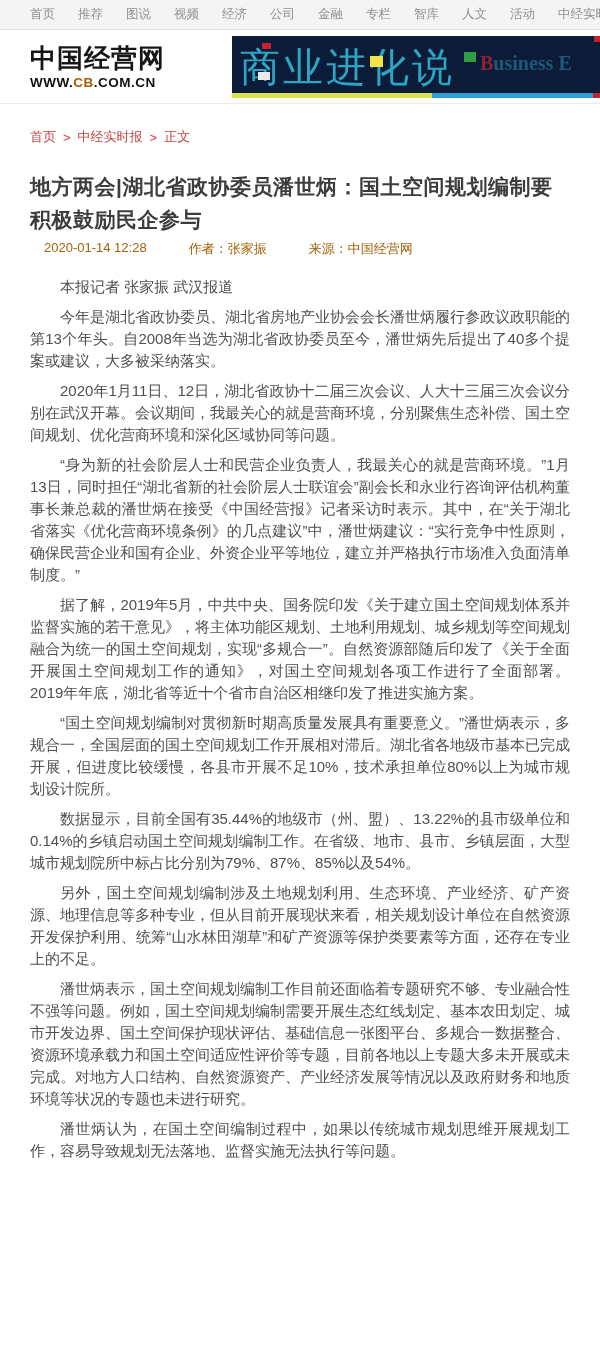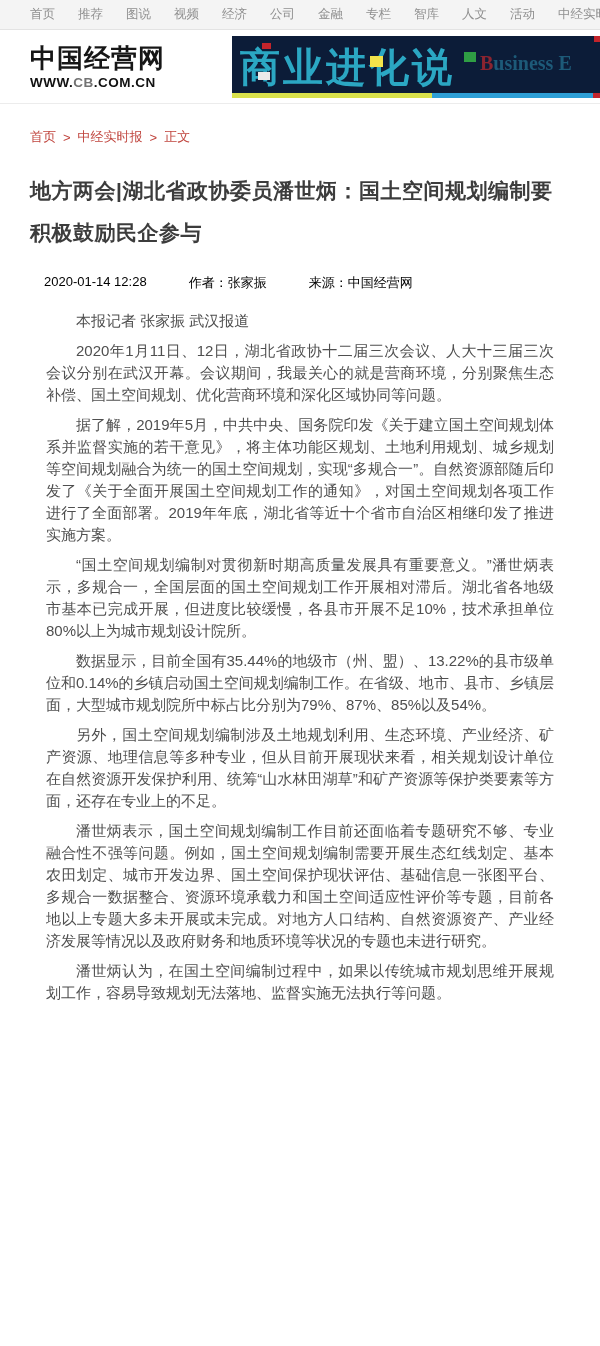--- a/index.html
+++ b/index.html
@@ -15,27 +15,27 @@
   }
   .topnav .nav-item { font-size:12.5px; color:#8f8f8f; cursor:pointer; white-space:nowrap; }
   
   .header {
     height:74px; background:#fff; border-bottom:1px solid #ececec;
     display:flex; align-items:center; padding-left:30px; position:relative;
   }
   .logo { width:180px; }
   .logo-cn { font-size:26px; font-weight:900; color:#161616; letter-spacing:1px; line-height:30px; }
   .logo-url { font-size:13.5px; font-weight:bold; color:#111; letter-spacing:.5px; margin-top:2px; }
-  .logo-url .red { color:#737373;margin-top:17px; }
+  .logo-url .red { color:#a16207;margin-top:17px; }
   .banner {
     position:absolute; right:0; top:6px; width:368px; height:62px;
     background:#0c1c38; overflow:hidden; display:block; cursor:pointer;
   }
   .banner-cn {
-    position:absolute; left:8px; top:4px; font-size:40px; font-weight:bold;
+    position:absolute; left:8px; top:4px; font-size:40px; font-weight:normal;
     color:#2ba7c3; letter-spacing:3px; white-space:nowrap;
     font-family:"Liberation Sans",sans-serif;
   }
   .banner-en {
     position:absolute; left:248px; top:16px; font-size:20px; font-weight:bold;
     font-family:"Liberation Serif","DejaVu Serif",serif; white-space:nowrap;text-align:right;
   }
   .banner-en .maroon { color:#8b2430; }
   .banner-en .teal { color:#1d5a78; }
   .sq { position:absolute; }
@@ -47,29 +47,29 @@
   .bar-right { position:absolute; bottom:0; left:200px; right:0; height:5px; background:#2e9fd6; }
   .tick-tr { position:absolute; top:0; right:0; width:6px; height:6px; background:#c3242b; }
   .tick-br { position:absolute; bottom:0; right:0; width:7px; height:5px; background:#c3242b; }
   
   .main { padding:24px 30px 0 30px; }
   .breadcrumb { font-size:13px; color:#c0453e; display:flex; gap:7px; align-items:center; }
   .breadcrumb a { color:#c0453e; text-decoration:none; cursor:pointer; }
   .breadcrumb .sep { color:#c0453e; }
   .article-title {
     margin-top:24px; font-size:21px; font-weight:bold; color:#3c3c3c;
-    line-height:42px; letter-spacing:.5px;
+    line-height:33px; letter-spacing:.5px;
   }
-  .meta { margin-top:20px; padding-left:14px; font-size:13px; color:#000000; display:flex; }
+  .meta { margin-top:4px; padding-left:14px; font-size:13px; color:#a16207; display:flex; }
   .meta .m-date { margin-right:42px; }
   .meta .m-author { margin-right:42px; }
   .article-body { margin-top:18px; }
   .article-body p {
     font-size:15px; color:#4f4f4f; line-height:22px; text-indent:2em;
-    margin:8px 16px; text-align:justify;
+    margin:8px 0; text-align:justify;
   }
 </style>
 </head>
 <body>
 
 <nav class="topnav">
   <span class="nav-item">首页</span>
   <span class="nav-item">推荐</span>
   <span class="nav-item">图说</span>
   <span class="nav-item">视频</span>
@@ -114,21 +114,23 @@
   <h1 class="article-title">地方两会|湖北省政协委员潘世炳：国土空间规划编制要积极鼓励民企参与</h1>
 
   <div class="meta">
     <span class="m-date">2020-01-14 12:28</span>
     <span class="m-author"><span>作者：</span><span>张家振</span></span>
     <span class="m-source"><span>来源：</span><span>中国经营网</span></span>
   </div>
 
   <article class="article-body">
     <p>本报记者 张家振 武汉报道</p>
+    <p>今年是湖北省政协委员、湖北省房地产业协会会长潘世炳履行参政议政职能的第13个年头。自2008年当选为湖北省政协委员至今，潘世炳先后提出了40多个提案或建议，大多被采纳落实。</p>
     <p>2020年1月11日、12日，湖北省政协十二届三次会议、人大十三届三次会议分别在武汉开幕。会议期间，我最关心的就是营商环境，分别聚焦生态补偿、国土空间规划、优化营商环境和深化区域协同等问题。</p>
+    <p>“身为新的社会阶层人士和民营企业负责人，我最关心的就是营商环境。”1月13日，同时担任“湖北省新的社会阶层人士联谊会”副会长和永业行咨询评估机构董事长兼总裁的潘世炳在接受《中国经营报》记者采访时表示。其中，在“关于湖北省落实《优化营商环境条例》的几点建议”中，潘世炳建议：“实行竞争中性原则，确保民营企业和国有企业、外资企业平等地位，建立并严格执行市场准入负面清单制度。”</p>
     <p>据了解，2019年5月，中共中央、国务院印发《关于建立国土空间规划体系并监督实施的若干意见》，将主体功能区规划、土地利用规划、城乡规划等空间规划融合为统一的国土空间规划，实现“多规合一”。自然资源部随后印发了《关于全面开展国土空间规划工作的通知》，对国土空间规划各项工作进行了全面部署。2019年年底，湖北省等近十个省市自治区相继印发了推进实施方案。</p>
     <p>“国土空间规划编制对贯彻新时期高质量发展具有重要意义。”潘世炳表示，多规合一，全国层面的国土空间规划工作开展相对滞后。湖北省各地级市基本已完成开展，但进度比较缓慢，各县市开展不足10%，技术承担单位80%以上为城市规划设计院所。</p>
     <p>数据显示，目前全国有35.44%的地级市（州、盟）、13.22%的县市级单位和0.14%的乡镇启动国土空间规划编制工作。在省级、地市、县市、乡镇层面，大型城市规划院所中标占比分别为79%、87%、85%以及54%。</p>
     <p>另外，国土空间规划编制涉及土地规划利用、生态环境、产业经济、矿产资源、地理信息等多种专业，但从目前开展现状来看，相关规划设计单位在自然资源开发保护利用、统筹“山水林田湖草”和矿产资源等保护类要素等方面，还存在专业上的不足。</p>
     <p>潘世炳表示，国土空间规划编制工作目前还面临着专题研究不够、专业融合性不强等问题。例如，国土空间规划编制需要开展生态红线划定、基本农田划定、城市开发边界、国土空间保护现状评估、基础信息一张图平台、多规合一数据整合、资源环境承载力和国土空间适应性评价等专题，目前各地以上专题大多未开展或未完成。对地方人口结构、自然资源资产、产业经济发展等情况以及政府财务和地质环境等状况的专题也未进行研究。</p>
     <p>潘世炳认为，在国土空间编制过程中，如果以传统城市规划思维开展规划工作，容易导致规划无法落地、监督实施无法执行等问题。</p>
 
   </article>
 </main>
 

